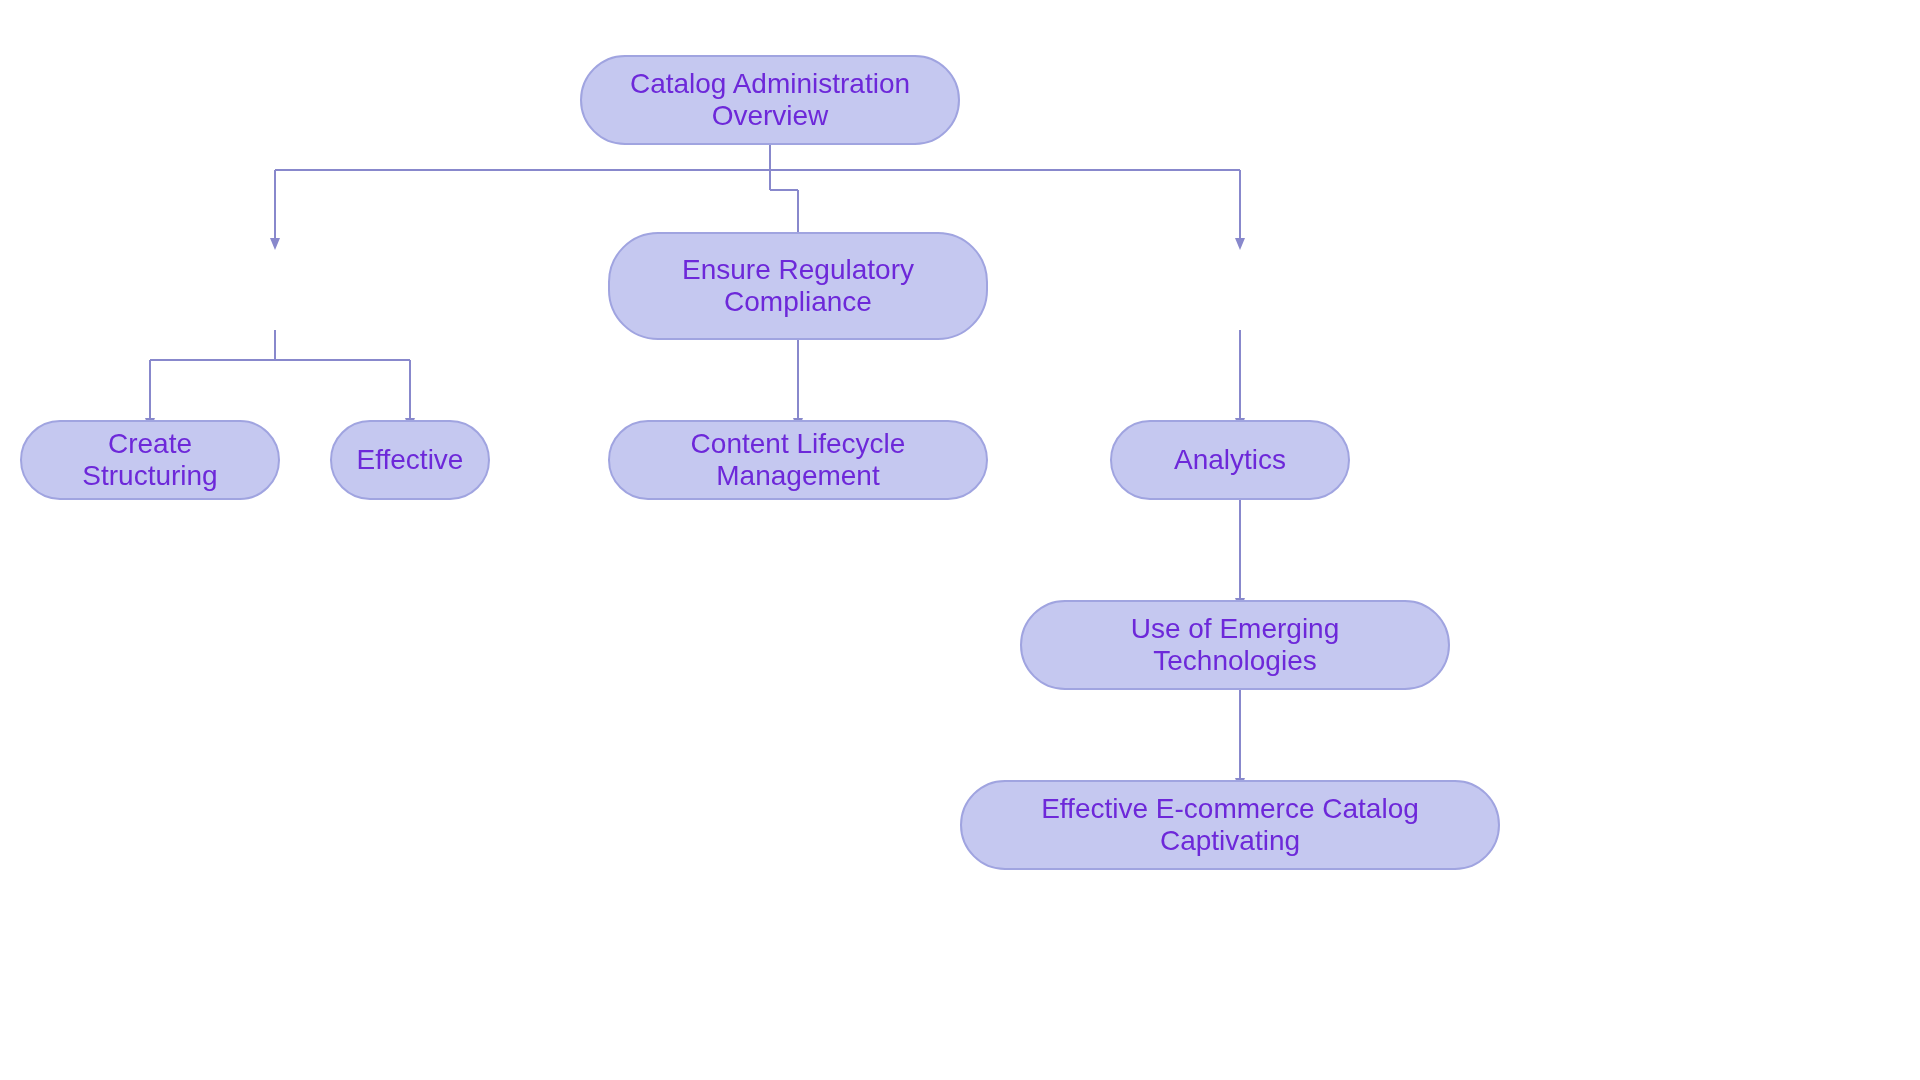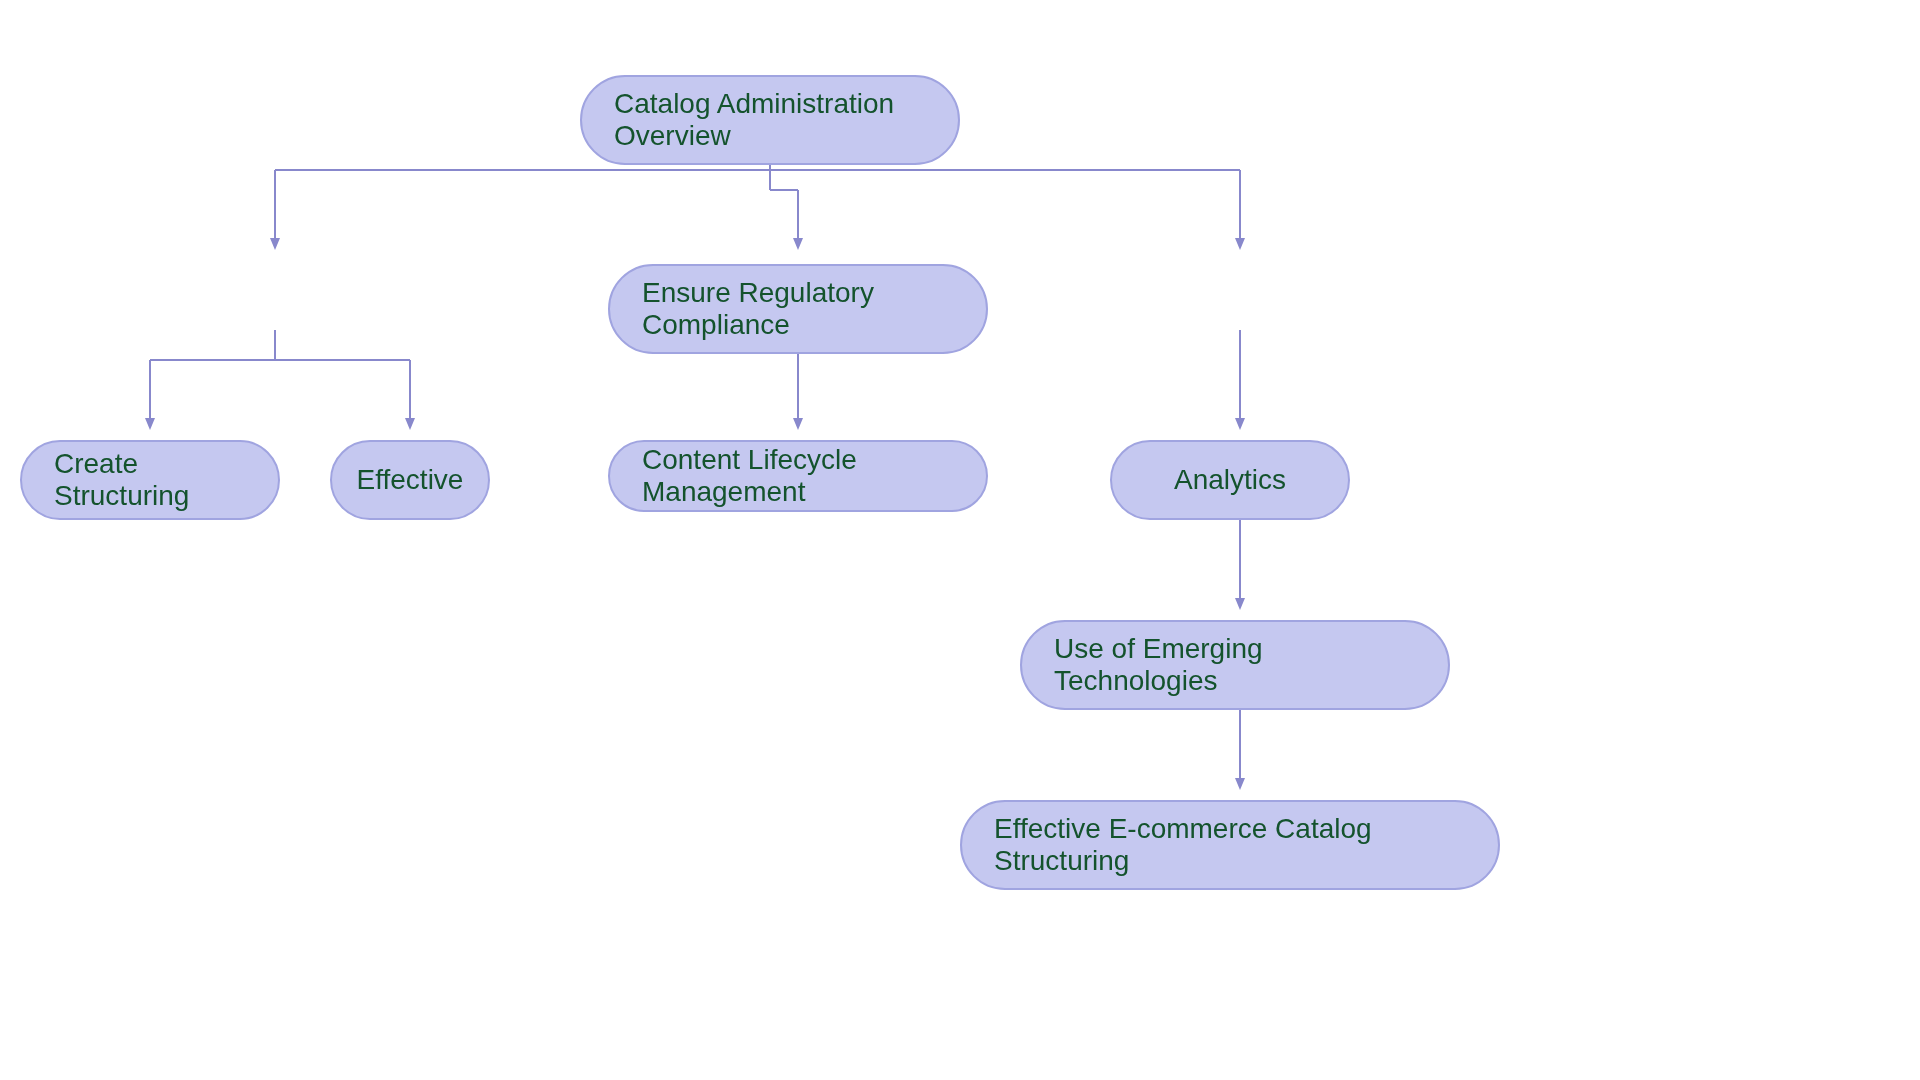--- a/index.html
+++ b/index.html
@@ -27,50 +27,49 @@
       pointer-events: none;
     }
 
     .node {
       position: absolute;
       background: #c5c8f0;
       border-radius: 50px;
       display: flex;
       align-items: center;
       justify-content: center;
-      text-align: left;
-      color: #14532d;
+      text-align: center;
+      color: #6d28d9;
       font-size: 28px;
       font-weight: 400;
       padding: 18px 32px;
       border: 2px solid #a0a4e0;
-      margin-top: 20px;
     }
 
     
     #node-root {
       left: 580px;
       top: 55px;
       width: 380px;
       height: 90px;
     }
 
     
     #node-story {
       left: 120px;
       top: 240px;
       width: 310px;
       height: 90px;
     }
 
     #node-compliance {
       left: 608px;
-      top: 244px;
+      top: 232px;
       width: 380px;
-      height: 90px;
+      height: 108px;
     }
 
     #node-integrate {
       left: 1010px;
       top: 240px;
       width: 460px;
       height: 90px;
     }
 
     
@@ -85,21 +84,21 @@
       left: 330px;
       top: 420px;
       width: 160px;
       height: 80px;
     }
 
     #node-lifecycle {
       left: 608px;
       top: 420px;
       width: 380px;
-      height: 72px;
+      height: 80px;
     }
 
     #node-analytics {
       left: 1110px;
       top: 420px;
       width: 240px;
       height: 80px;
     }
 
     
@@ -187,16 +186,16 @@
 
   <div class="node" id="node-analytics">
     <span>Analytics</span>
   </div>
 
   <div class="node" id="node-emerging">
     <span>Use of Emerging Technologies</span>
   </div>
 
   <div class="node" id="node-ecommerce">
-    <span>Effective E-commerce Catalog Structuring</span>
+    <span>Effective E-commerce Catalog Captivating</span>
   </div>
 
 </div>
 
 </body></html>

